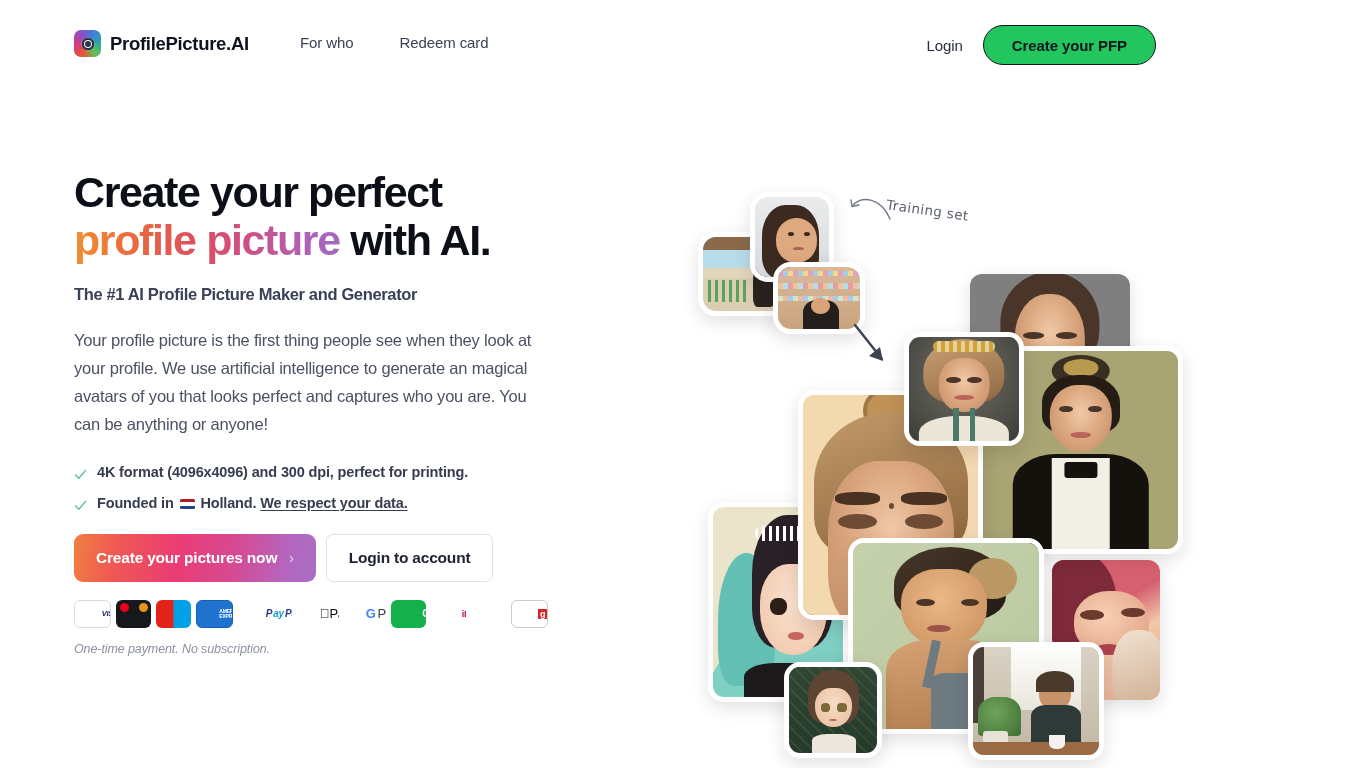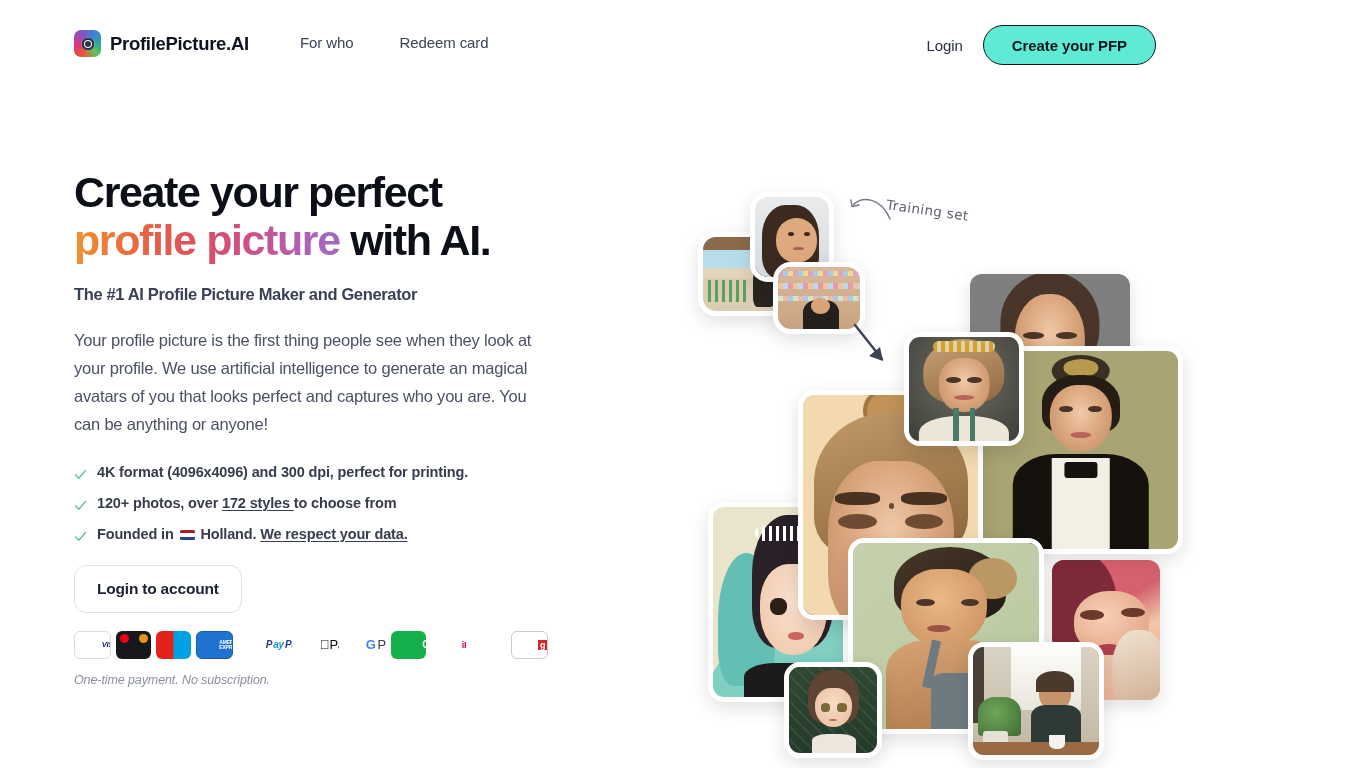--- a/index.html
+++ b/index.html
@@ -66,21 +66,21 @@
     display: flex; align-items: center; gap: 20px;
   }
   .login-link {
     font-size: 15px; color: #2b3040; text-decoration: none;
     letter-spacing: -0.1px;
   }
   .pfp-btn {
     display: inline-flex; align-items: center; justify-content: center;
     height: 40px; padding: 0 28px;
     border: 1.4px solid #11161f; border-radius: 22px;
-    background: #5eead4; color: #11161f;
+    background: #22c55e; color: #11161f;
     font-size: 15px; font-weight: 600; letter-spacing: -0.1px;
     font-family: inherit; cursor: pointer;
   }
 
   
   .hero-left {
     position: absolute; left: 74px; top: 168px;
     width: 500px;
   }
   h1.headline {
@@ -133,21 +133,21 @@
     background: linear-gradient(100deg,
       #f08040 0%, #ef5a52 17%, #ea3c74 43%,
       #d64a93 66%, #b367c0 88%, #a96ec2 100%);
     color: #ffffff; font-size: 15.5px; font-weight: 700;
     letter-spacing: -0.2px; font-family: inherit; cursor: pointer;
   }
   .cta-chevron { opacity: 0.75; font-size: 14px; font-weight: 400; }
   .cta-secondary {
     display: inline-flex; align-items: center; justify-content: center;
     height: 48px; padding: 0 22px;
-    border: 1.3px solid #dfe1e6; border-radius: 12px;
+    border: 1.3px solid #dfe1e6; border-radius: 7px;
     background: #ffffff; color: #1d2230;
     font-size: 15.5px; font-weight: 600; letter-spacing: -0.2px;
     font-family: inherit; cursor: pointer;
   }
 
   .pay-row {
     margin-top: 23px;
     display: flex; align-items: center; gap: 5px;
     height: 17px;
   }
@@ -270,36 +270,34 @@
 
   <div class="feature-list">
 
     <div class="feature-row">
       <svg class="check-icon" viewBox="0 0 14 14">
         <path d="M1.5 7.4 L5.2 11 L12.5 2.6" fill="none" stroke="#5cc08f" stroke-width="1.5" stroke-linecap="round" stroke-linejoin="round"></path>
       </svg>
       <div class="feature-text">4K format (4096x4096) and 300 dpi, perfect for printing.</div>
     </div>
 
-    <div class="feature-row">
-      <svg class="check-icon" viewBox="0 0 14 14">
-        <path d="M1.5 7.4 L5.2 11 L12.5 2.6" fill="none" stroke="#5cc08f" stroke-width="1.5" stroke-linecap="round" stroke-linejoin="round"></path>
-      </svg>
-      <div class="feature-text"><span>120+ photos, over </span><u>172 styles </u><span>to choose from</span></div>
-    </div>
 
     <div class="feature-row">
       <svg class="check-icon" viewBox="0 0 14 14">
         <path d="M1.5 7.4 L5.2 11 L12.5 2.6" fill="none" stroke="#5cc08f" stroke-width="1.5" stroke-linecap="round" stroke-linejoin="round"></path>
       </svg>
       <div class="feature-text"><span>Founded in </span><span class="flag"></span><span> Holland. </span><u>We respect your data.</u></div>
     </div>
   </div>
 
   <div class="cta-row">
+    <button class="cta-primary">
+      <span>Create your pictures now</span>
+      <span class="cta-chevron">›</span>
+    </button>
     <button class="cta-secondary">Login to account</button>
   </div>
 
   <div class="pay-row">
     <span class="pay-badge pb-visa">VISA</span>
     <span class="pay-badge pb-mc">
         <i class="l"></i>
         <i class="r"></i>
       </span>
     <span class="pay-badge pb-maestro"></span>

